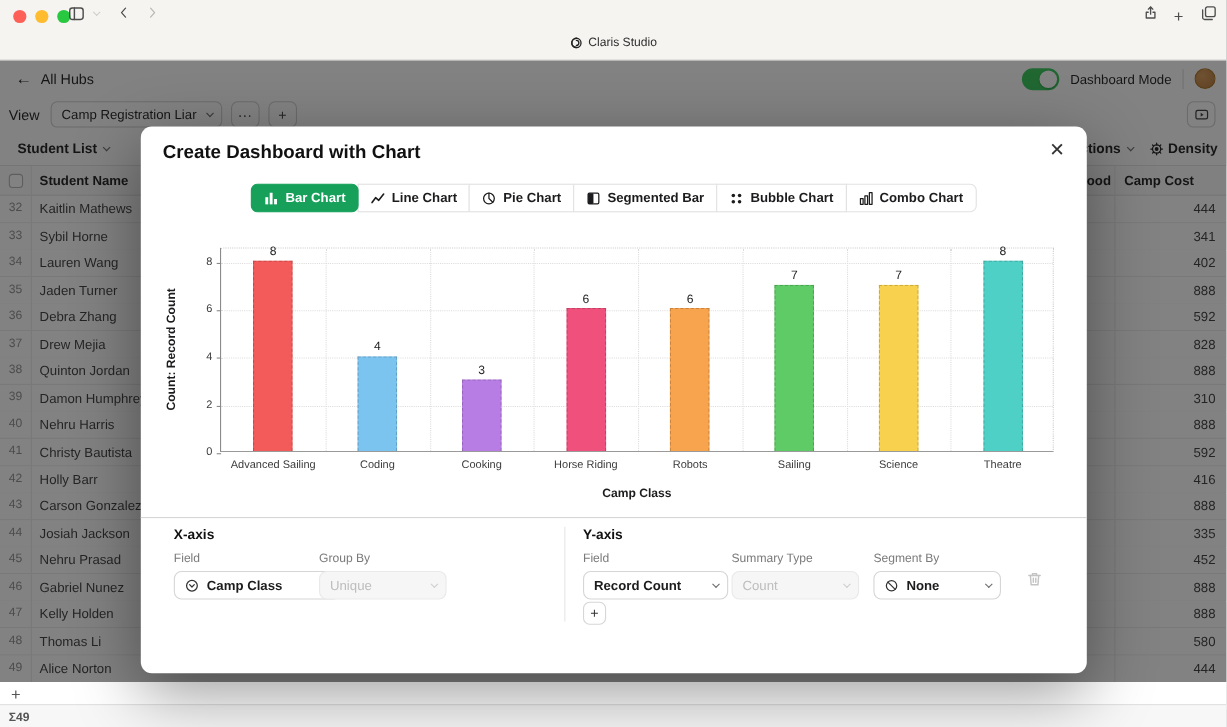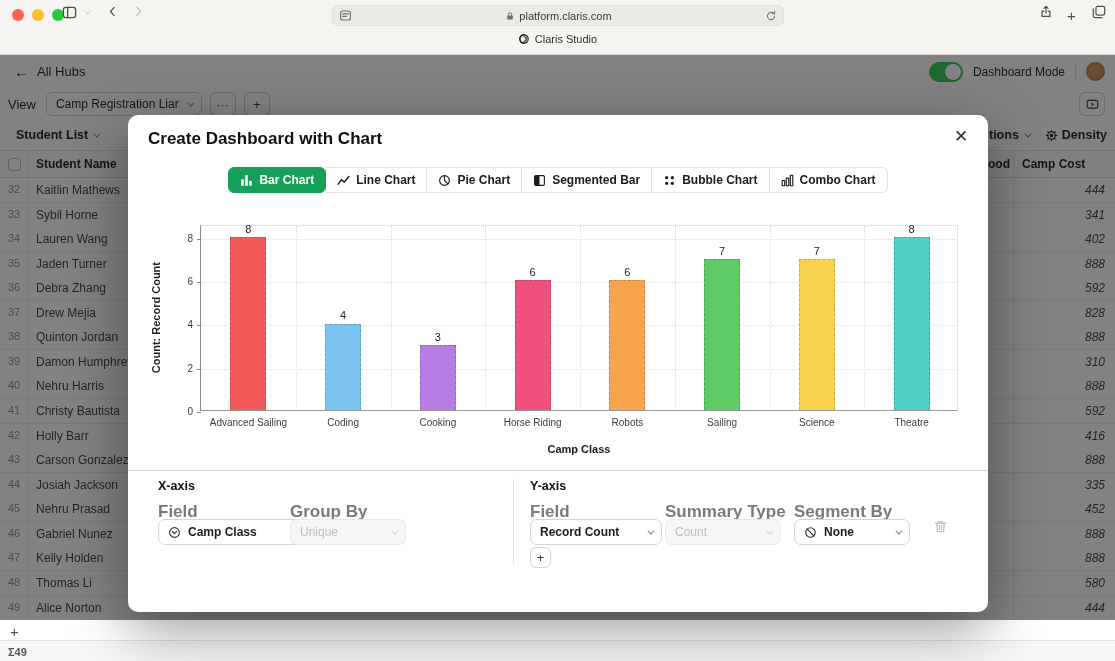--- a/index.html
+++ b/index.html
@@ -36,21 +36,21 @@
   .tab-pill { margin-left:16px; font-size:12.5px; font-weight:600; color:#1c1c1e; display:flex; align-items:center; gap:5px;}
   .filter-btn { margin-left:52px; font-size:12.5px; color:#1c1c1e; display:flex; align-items:center; gap:4px; font-weight:600;}
   .toolbar-right { position:absolute; right:8px; display:flex; align-items:center; gap:16px; font-size:12.5px; color:#1c1c1e; font-weight:600;}
   .tbl-head { position:absolute; top:96px; left:0; width:100%; height:27px; background:#fafafa; border-bottom:1px solid #e0e0e0; }
   .checkbox { position:absolute; left:8px; top:7px; width:13px; height:13px; border:1.5px solid #b5b5b5; border-radius:3.5px; background:#fff;}
   .col-head { position:absolute; top:6px; font-size:12px; font-weight:700; color:#1c1c1e; }
   .rows-wrap { position:absolute; top:123px; left:0; width:100%; }
   .t-row { position:absolute; left:0; width:100%; height:25px; border-bottom:1px solid #ececec; background:#fff;}
   .t-num { position:absolute; left:0; width:28px; text-align:center; top:5px; font-size:11px; color:#8e8e8e; }
   .t-name { position:absolute; left:36px; top:5px; font-size:12px; color:#3c3c3c; }
-  .t-cost { position:absolute; right:10px; top:5px; font-size:12px; color:#3c3c3c;font-style:italic; }
+  .t-cost { position:absolute; right:10px; top:5px; font-size:12px; color:#3c3c3c; }
   .col-line { position:absolute; top:96px; bottom:0; width:1px; background:#ececec; }
   .bottom-strip { position:absolute; top:565px; left:0; width:100%; height:41px; background:#fff;}
   .new-row-plus { position:absolute; left:10px; top:3px; font-size:15px; color:#555;}
   .green-plus { position:absolute; left:37px; top:78px; width:19px; height:19px; border-radius:50%; background:#2fa15c; border:2px solid #e9f5ee; color:#fff; display:flex; align-items:center; justify-content:center; font-size:13px; line-height:1;}
   .sum-row { position:absolute; top:585px; left:0; width:100%; height:21px; background:#f7f7f7; border-top:1px solid #e2e2e2; }
   .sum-label { position:absolute; left:8px; top:5px; font-size:11px; font-weight:700; color:#555;}
 
   
   .overlay { position:absolute; top:55px; left:0; width:1115px; height:565px; background:rgba(15,15,15,0.52); }
 
@@ -74,21 +74,21 @@
   .ytick-mark { position:absolute; right:100%; width:4px; height:1px; background:#8a8a8a; }
   .xtick-label { position:absolute; top:100%; margin-top:7px; width:95px; text-align:center; font-size:10px; color:#3c3c3c; }
   .ylabel { position:absolute; left:22px; top:110px; height:186px; display:flex; align-items:center; }
   .ylabel span { transform:rotate(180deg); writing-mode:vertical-rl; font-size:11px; font-weight:700; color:#1c1c1e; }
   .xlabel { position:absolute; left:72px; width:758px; top:328px; text-align:center; font-size:11px; font-weight:700; color:#1c1c1e; }
 
   
   .cfg-divider { position:absolute; left:0; top:355px; width:100%; height:1px; background:#d6d6d6; }
   .cfg-vdiv { position:absolute; left:385px; top:364px; height:86px; width:1px; background:#e5e5e5; }
   .cfg-h { position:absolute; font-size:12.5px; font-weight:700; color:#111; }
-  .cfg-l { position:absolute; font-size:17px; color:#7a7a7a;font-weight:bold; }
+  .cfg-l { position:absolute; font-size:11px; color:#7a7a7a; }
   .dd { position:absolute; height:26px; border:1px solid #d6d6d6; border-radius:7px; background:#fff; display:flex; align-items:center; padding:0 9px; gap:7px; font-size:12px; font-weight:600; color:#1c1c1e; }
   .dd .grow { flex:1; }
   .dd.disabled { background:#f6f6f6; border-color:#e9e9e9; color:#bdbdbd; font-weight:400; }
   .chev { width:6px; height:6px; border-right:1.5px solid #6e6e6e; border-bottom:1.5px solid #6e6e6e; transform:rotate(45deg) translateY(-2px); }
   .chev.lite { border-color:#cfcfcf; }
   .chev.mini { width:5px; height:5px; }
   .add-y-btn { position:absolute; left:402px; top:432px; width:21px; height:21px; border:1px solid #d6d6d6; border-radius:6px; background:#fff; display:flex; align-items:center; justify-content:center; font-size:13px; color:#333;}
   .trash { position:absolute; left:805px; top:404px; color:#c4c4c4; }
   .modal-footer { position:absolute; right:17px; top:464px; display:flex; gap:8px; }
   .btn { height:24px; border-radius:6px; display:flex; align-items:center; padding:0 12px; font-size:12px; font-weight:700; }
@@ -118,44 +118,20 @@
     <span class="nav-ic icon" style="left:106px">
         <svg width="13" height="13" viewBox="0 0 16 16" fill="none" stroke="currentColor" stroke-width="1.4" stroke-linecap="round" stroke-linejoin="round">
           <path d="M10 3 L5.5 8 L10 13"></path>
         </svg>
       </span>
     <span class="nav-ic icon" style="left:132px; color:#b9b7b4">
         <svg width="13" height="13" viewBox="0 0 16 16" fill="none" stroke="currentColor" stroke-width="1.4" stroke-linecap="round" stroke-linejoin="round">
           <path d="M6 3 L10.5 8 L6 13"></path>
         </svg>
       </span>
-    <div class="url-bar">
-      <span class="icon" style="color:#6e6e6e">
-          <svg width="13" height="13" viewBox="0 0 16 16" fill="none" stroke="currentColor" stroke-width="1.4" stroke-linecap="round" stroke-linejoin="round">
-            <rect x="2" y="2.5" width="12" height="11" rx="2.5"></rect>
-            <line x1="4.5" y1="6" x2="11.5" y2="6"></line>
-            <line x1="4.5" y1="9" x2="9" y2="9"></line>
-          </svg>
-        </span>
-      <span class="url-center">
-        <span class="icon" style="color:#6e6e6e">
-            <svg width="10" height="10" viewBox="0 0 16 16" fill="none" stroke="currentColor" stroke-width="1.4" stroke-linecap="round" stroke-linejoin="round">
-              <rect x="3.5" y="7" width="9" height="6.5" rx="1.2" fill="currentColor" stroke="none"></rect>
-              <path d="M5.5 7 V5.2 a2.5 2.5 0 0 1 5 0 V7"></path>
-            </svg>
-          </span>
-        <span>platform.claris.com</span>
-      </span>
-      <span class="icon" style="color:#6e6e6e">
-          <svg width="12" height="12" viewBox="0 0 16 16" fill="none" stroke="currentColor" stroke-width="1.4" stroke-linecap="round" stroke-linejoin="round">
-            <path d="M12.8 8 a4.8 4.8 0 1 1 -1.4 -3.4"></path>
-            <path d="M12.9 1.8 V4.8 H9.9"></path>
-          </svg>
-        </span>
-    </div>
     <span class="nav-ic icon" style="left:1039px">
         <svg width="14" height="14" viewBox="0 0 16 16" fill="none" stroke="currentColor" stroke-width="1.4" stroke-linecap="round" stroke-linejoin="round">
           <path d="M3.5 7 H5.5 M10.5 7 H12.5 M3.5 7 V13 H12.5 V7"></path>
           <line x1="8" y1="1.8" x2="8" y2="9"></line>
           <path d="M5.7 3.8 L8 1.5 L10.3 3.8"></path>
         </svg>
       </span>
     <span class="nav-ic icon" style="left:1067px; font-size:15px; top:7px">+</span>
     <span class="nav-ic icon" style="left:1092px">
         <svg width="14" height="14" viewBox="0 0 16 16" fill="none" stroke="currentColor" stroke-width="1.4" stroke-linecap="round" stroke-linejoin="round">

